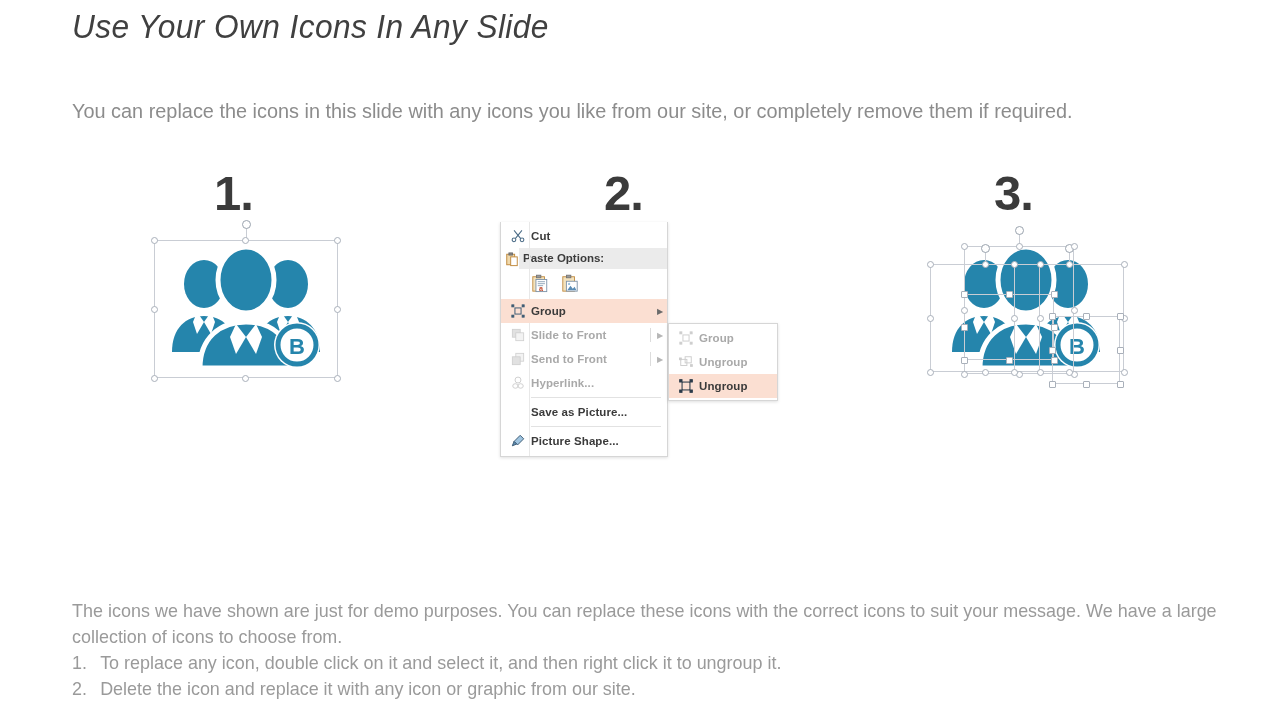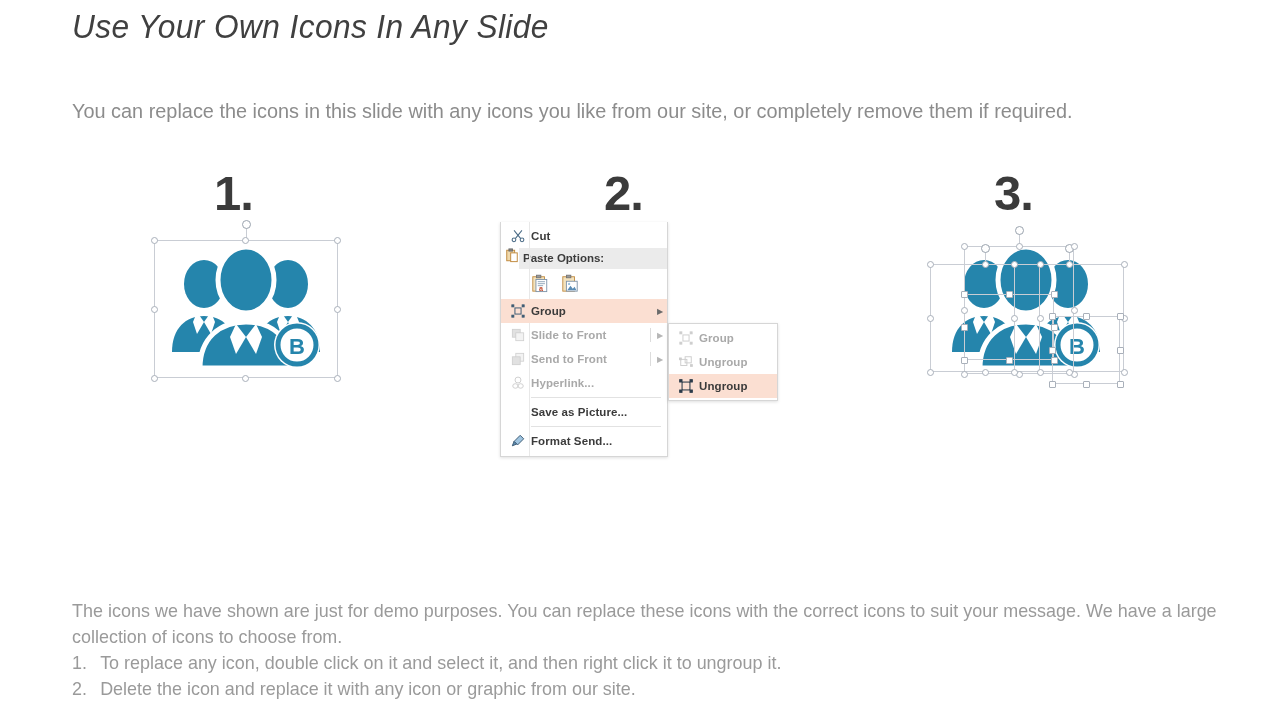--- a/index.html
+++ b/index.html
@@ -152,21 +152,21 @@
     background: #dcdcdc;
   }
   .menu-sep {
     height: 1px;
     background: #e2e2e2;
     margin: 2px 6px 2px 30px;
   }
   #paste-options-header {
     height: 21px;
     display: flex;
-    align-items: flex-start;
+    align-items: flex-end;
     padding-left: 4px;
     box-sizing: border-box;
     font-weight: bold;
   }
   #paste-options-header .po-label {
     background: #ebebeb;
     height: 21px;
     line-height: 21px;
     flex: 1;
     padding-left: 4px;
@@ -467,21 +467,21 @@
   <div class="menu-sep"></div>
 
 
   <div class="menu-item">
     <span class="mi-icon">
       <svg width="14" height="14" viewBox="0 0 16 16" fill="none" stroke="#3b5a73" stroke-width="1.1">
         <path d="M10.5 1.5 l4 4 -7 7 -4 -4z" fill="#9fc4e0"></path>
         <path d="M3.5 8.5 l-2 5 5 -2z" fill="#5b8db5"></path>
       </svg>
     </span>
-    <span class="mi-label">Format Send...</span>
+    <span class="mi-label">Picture Shape...</span>
   </div>
 </div>
 
 <div id="context-submenu">
   <div class="menu-item disabled">
     <span class="mi-icon">
       <svg width="14" height="14" viewBox="0 0 16 16" fill="none" stroke="#8a8a8a" stroke-width="1.1">
         <rect x="4.5" y="4.5" width="7" height="7"></rect>
         <rect x="1" y="1" width="2.2" height="2.2" fill="#8a8a8a"></rect>
         <rect x="12.8" y="1" width="2.2" height="2.2" fill="#8a8a8a"></rect>

